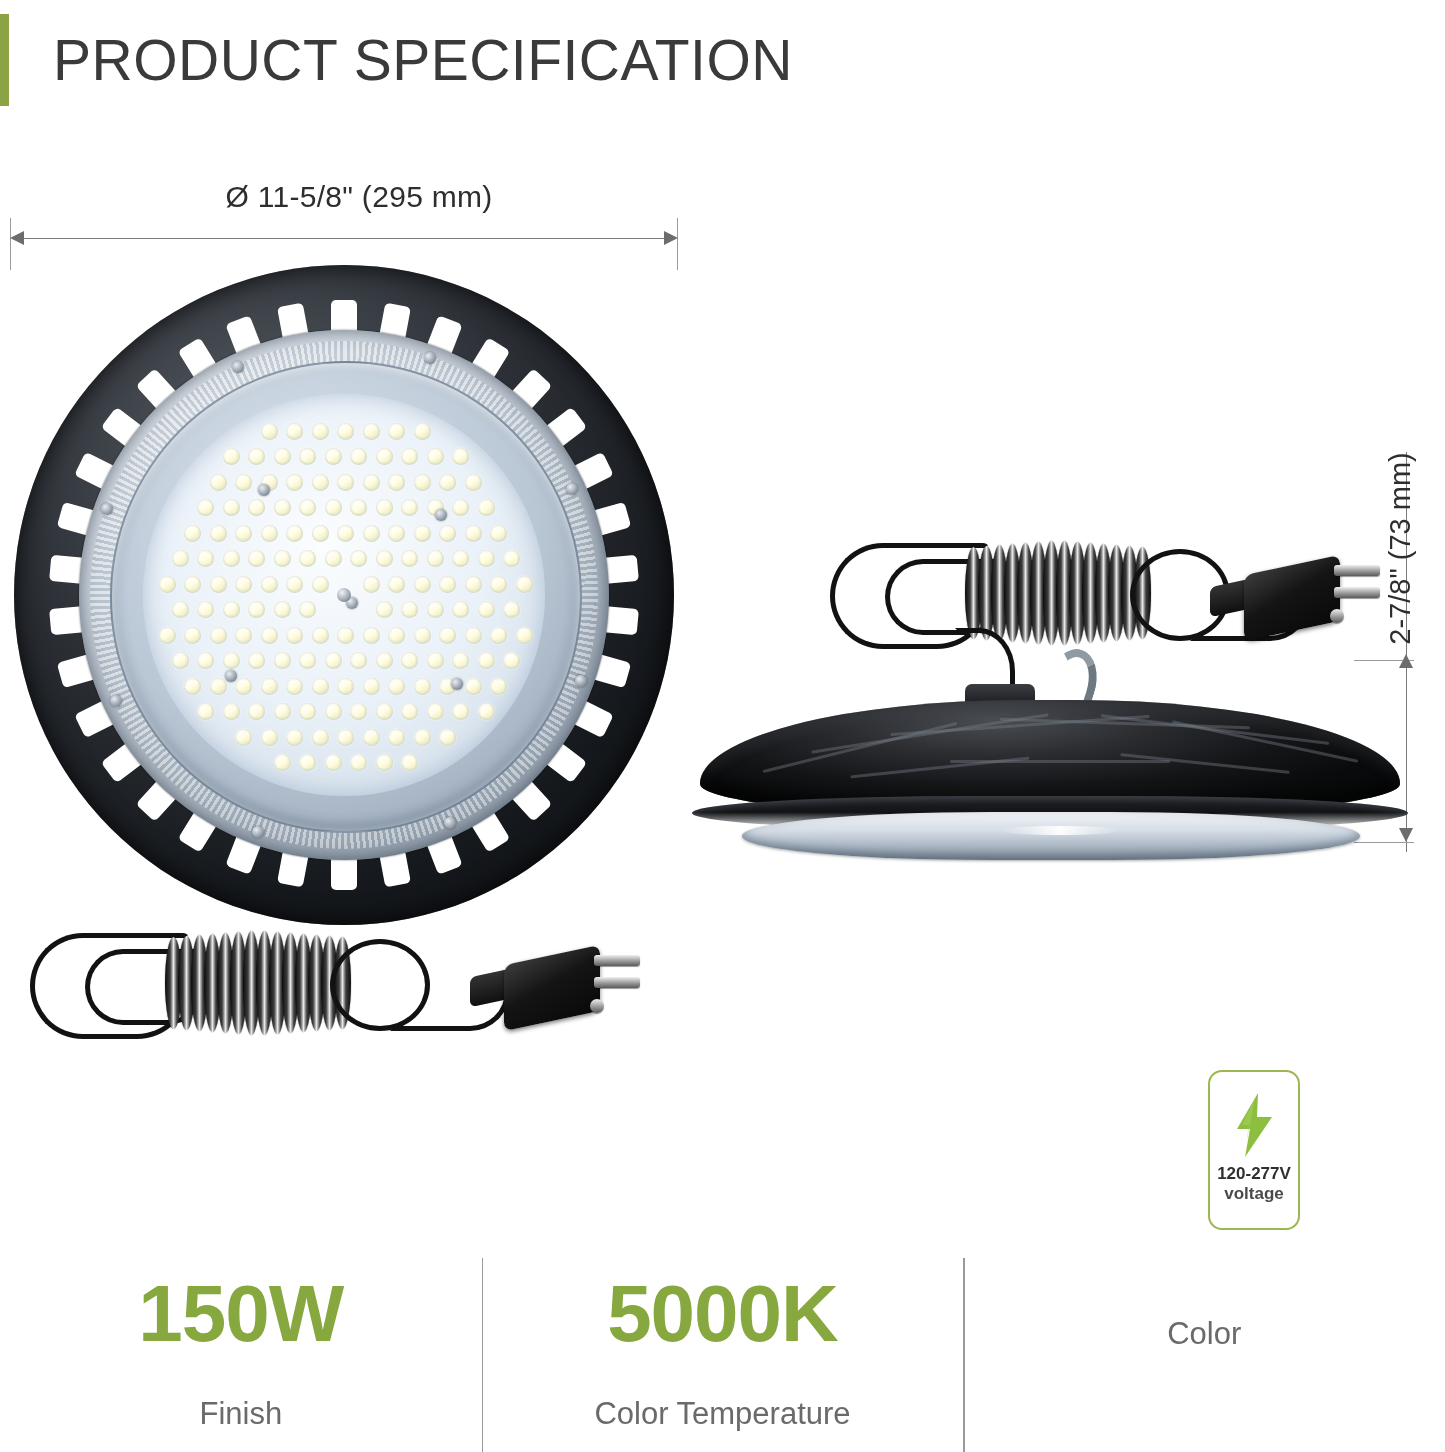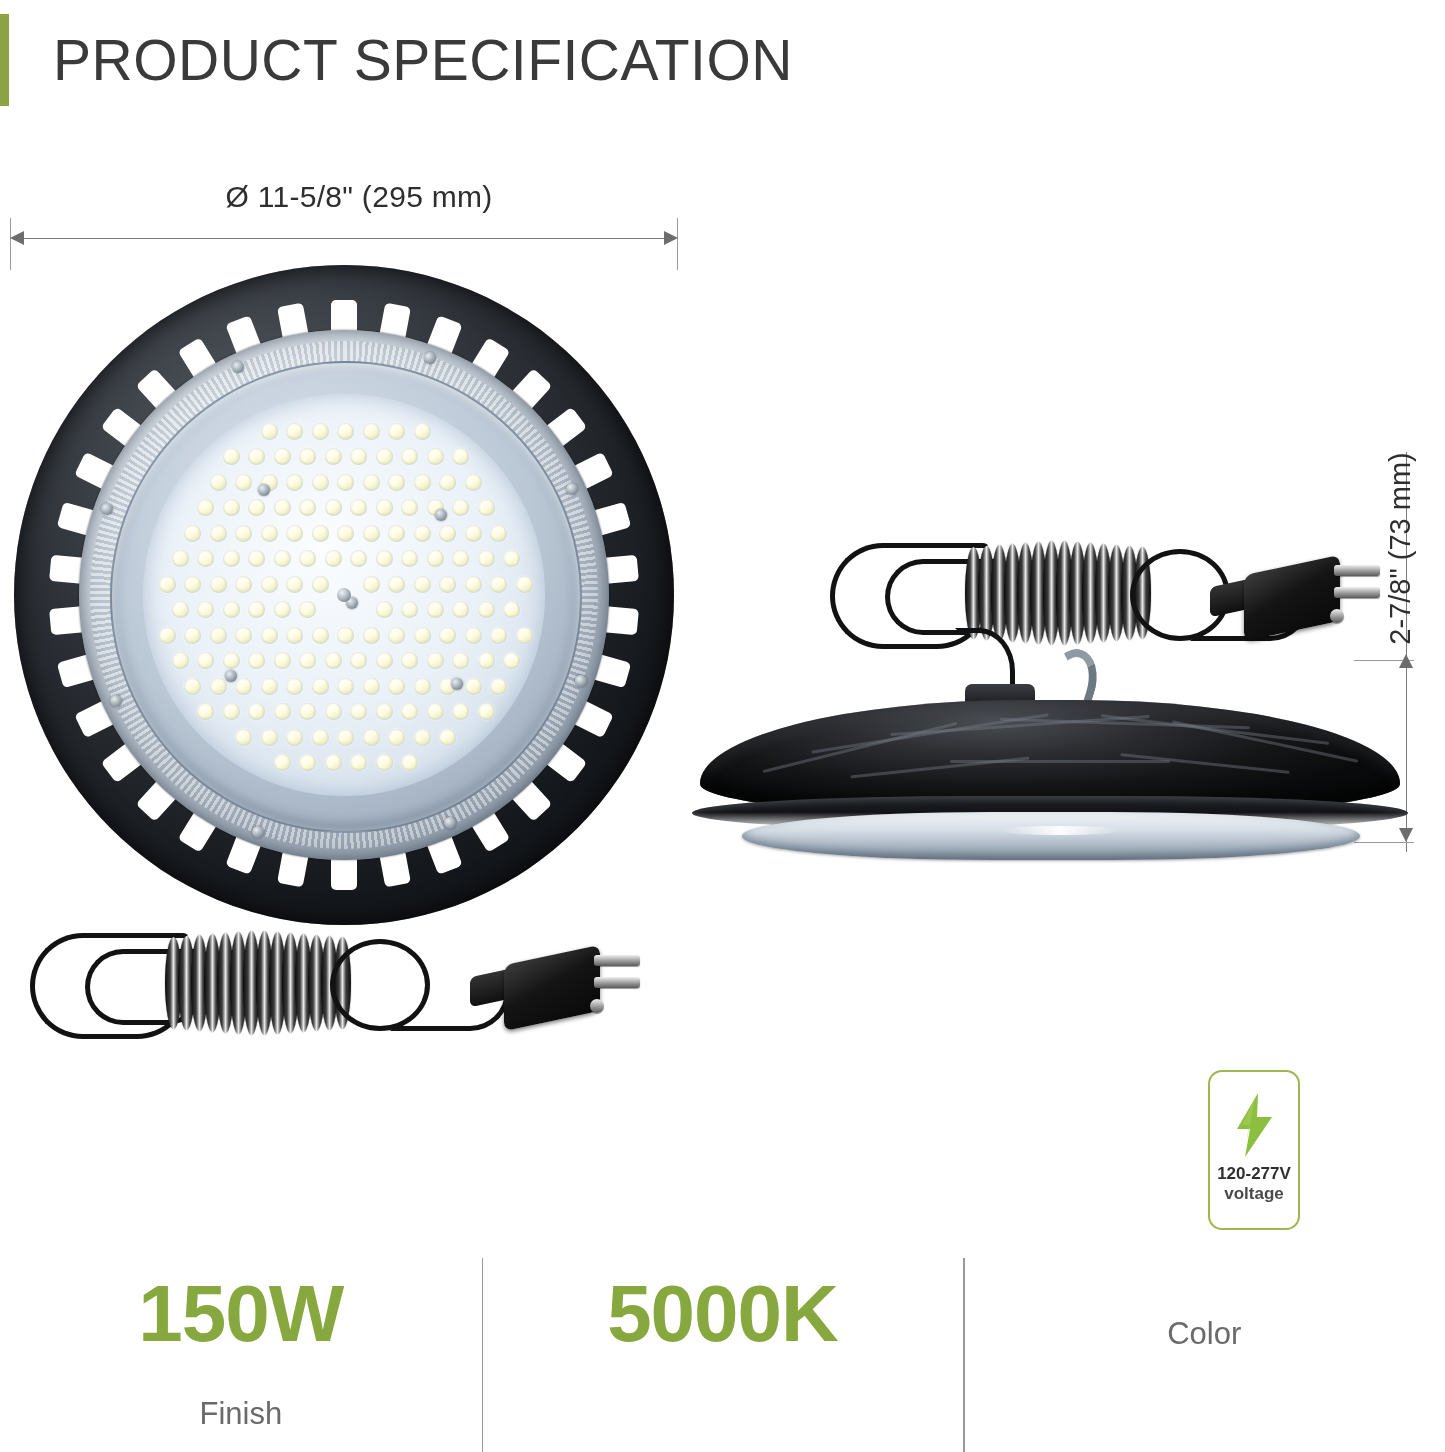--- a/index.html
+++ b/index.html
@@ -567,19 +567,20 @@
     </div>
   </div>
 
   <div class="spec-row" id="specrow">
       <div class="spec-cell">
         <div class="spec-value">150W</div>
         <div class="spec-label">Finish</div>
       </div>
       <div class="spec-cell">
         <div class="spec-value">5000K</div>
+        <div class="spec-label">Color Temperature</div>
       </div>
       <div class="spec-cell">
         <div class="spec-label">Color</div>
       </div>
     </div>
 
 </div>
 
 </body></html>

